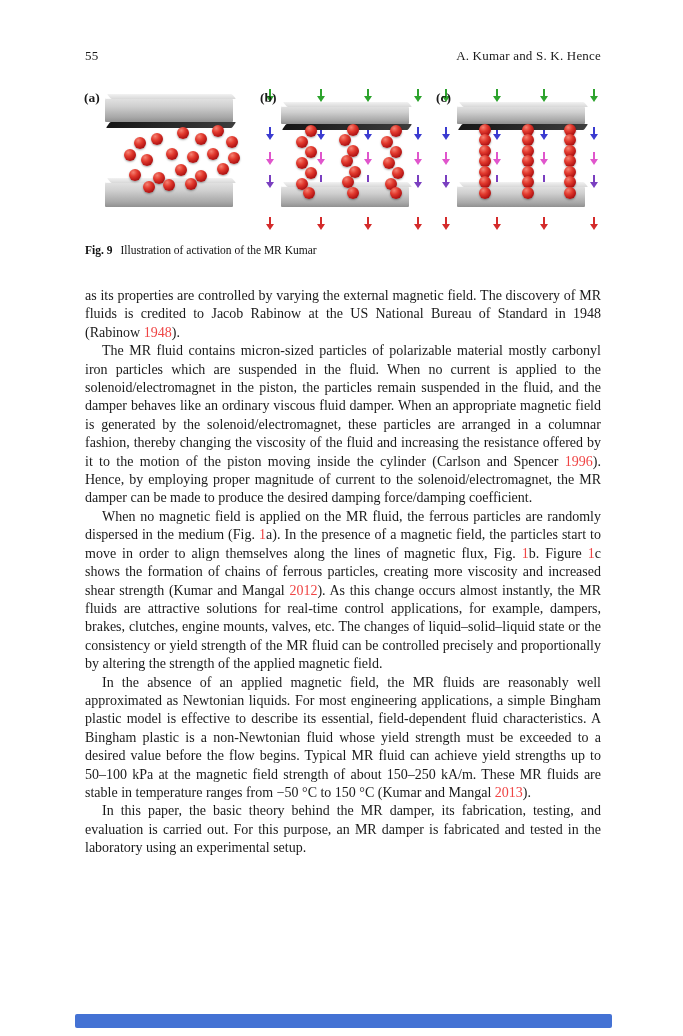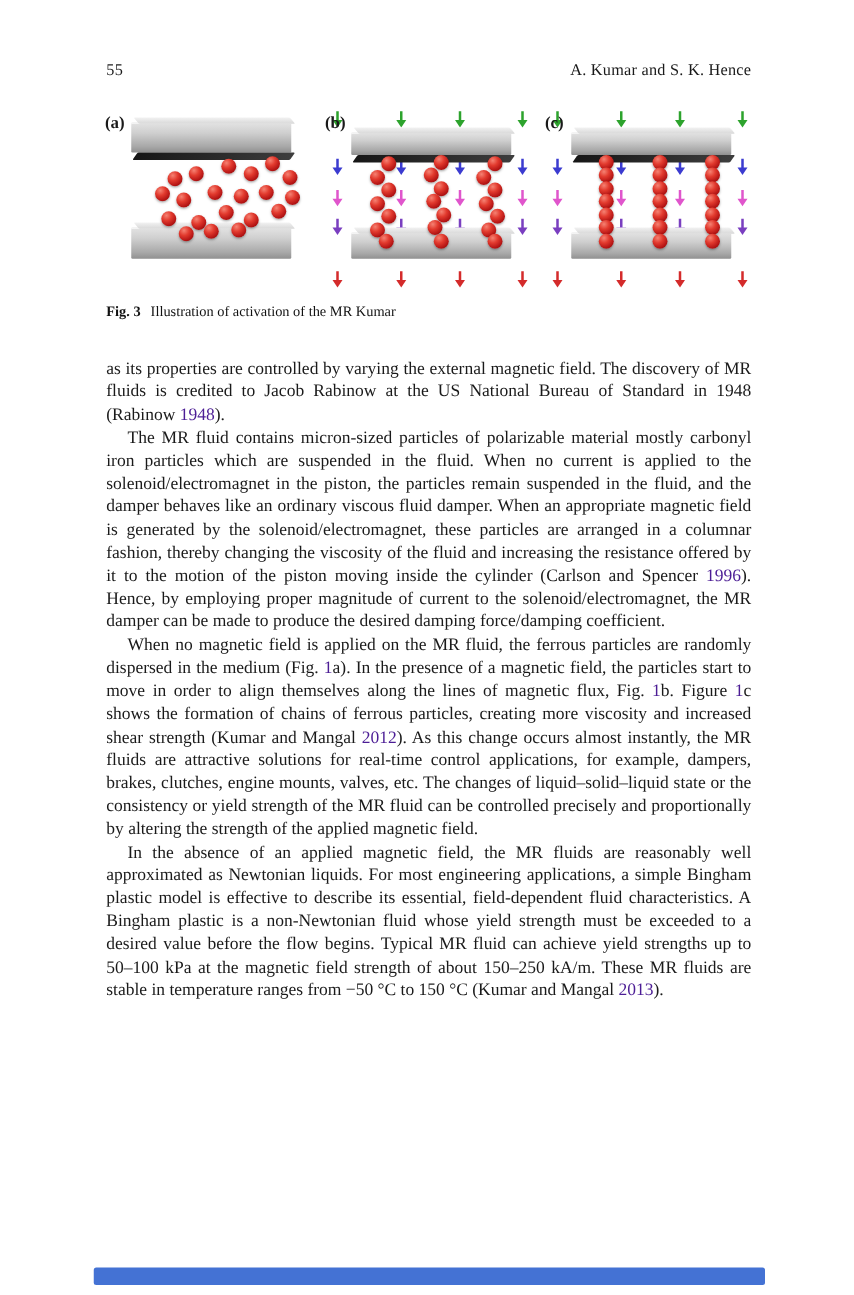--- a/index.html
+++ b/index.html
@@ -65,21 +65,21 @@
   .caption .cap-label { font-weight:bold; margin-right:8px; }
 
   
   .body-text {
     position:absolute; top:287px; left:85px; width:516px;
     font-size:14px; line-height:18.4px; text-align:justify;
     text-justify:inter-word;
   }
   .body-text p { margin:0; }
   .body-text p.indent { text-indent:17px; }
-  a.cite { color:#4c1d95; text-decoration:none; cursor:pointer; }
+  a.cite { color:#ef4444; text-decoration:none; cursor:pointer; }
 
   
   .bottom-bar {
     position:absolute; left:75px; top:1014px; width:537px; height:14px;
     border-radius:2px;
   }
 </style>
 </head>
 <body>
 
@@ -322,23 +322,24 @@
       <span class="sphere" style="left: 76%; top: 32%;"></span>
       <span class="sphere" style="left: 76%; top: 39%;"></span>
       <span class="sphere" style="left: 76%; top: 46%;"></span>
       <span class="sphere" style="left: 76%; top: 53%;"></span>
       <span class="sphere" style="left: 76%; top: 60%;"></span>
       <span class="sphere" style="left: 76%; top: 67%;"></span>
     </div>
   </div>
 
 <div class="caption">
-  <span class="cap-label">Fig. 3</span><span>Illustration of activation of the MR Kumar</span>
+  <span class="cap-label">Fig. 9</span><span>Illustration of activation of the MR Kumar</span>
 </div>
 
 <div class="body-text" id="body-text">
     <p class="">as its properties are controlled by varying the external magnetic field. The discovery of MR fluids is credited to Jacob Rabinow at the US National Bureau of Standard in 1948 (Rabinow <a class="cite">1948</a>).</p>
     <p class="indent">The MR fluid contains micron-sized particles of polarizable material mostly carbonyl iron particles which are suspended in the fluid. When no current is applied to the solenoid/electromagnet in the piston, the particles remain suspended in the fluid, and the damper behaves like an ordinary viscous fluid damper. When an appropriate magnetic field is generated by the solenoid/electromagnet, these particles are arranged in a columnar fashion, thereby changing the viscosity of the fluid and increasing the resistance offered by it to the motion of the piston moving inside the cylinder (Carlson and Spencer <a class="cite">1996</a>). Hence, by employing proper magnitude of current to the solenoid/electromagnet, the MR damper can be made to produce the desired damping force/damping coefficient.</p>
     <p class="indent">When no magnetic field is applied on the MR fluid, the ferrous particles are randomly dispersed in the medium (Fig. <a class="cite">1</a>a). In the presence of a magnetic field, the particles start to move in order to align themselves along the lines of magnetic flux, Fig. <a class="cite">1</a>b. Figure <a class="cite">1</a>c shows the formation of chains of ferrous particles, creating more viscosity and increased shear strength (Kumar and Mangal <a class="cite">2012</a>). As this change occurs almost instantly, the MR fluids are attractive solutions for real-time control applications, for example, dampers, brakes, clutches, engine mounts, valves, etc. The changes of liquid–solid–liquid state or the consistency or yield strength of the MR fluid can be controlled precisely and proportionally by altering the strength of the applied magnetic field.</p>
     <p class="indent">In the absence of an applied magnetic field, the MR fluids are reasonably well approximated as Newtonian liquids. For most engineering applications, a simple Bingham plastic model is effective to describe its essential, field-dependent fluid characteristics. A Bingham plastic is a non-Newtonian fluid whose yield strength must be exceeded to a desired value before the flow begins. Typical MR fluid can achieve yield strengths up to 50–100 kPa at the magnetic field strength of about 150–250 kA/m. These MR fluids are stable in temperature ranges from −50 °C to 150 °C (Kumar and Mangal <a class="cite">2013</a>).</p>
+    <p class="indent">In this paper, the basic theory behind the MR damper, its fabrication, testing, and evaluation is carried out. For this purpose, an MR damper is fabricated and tested in the laboratory using an experimental setup.</p>
   </div>
 
 <div class="bottom-bar" id="bottom-bar" style="background: rgb(68, 114, 212);"></div>
 
 </body></html>

